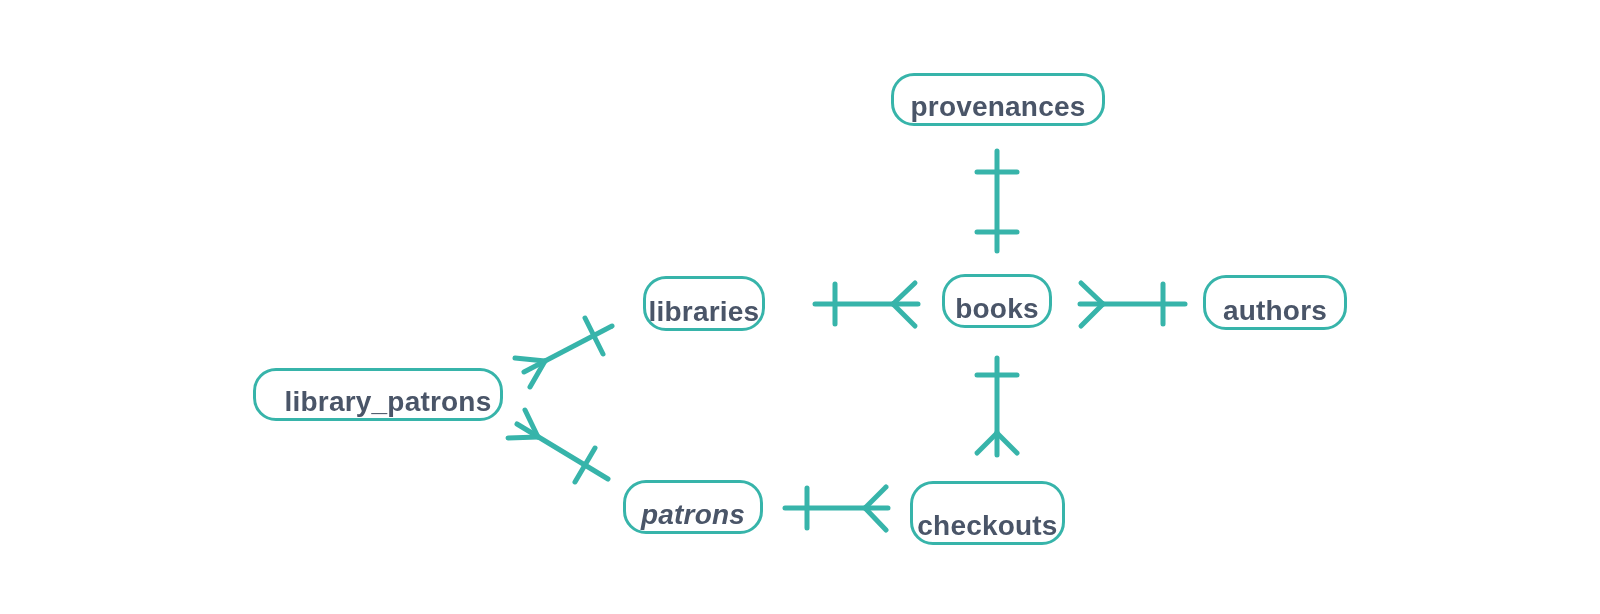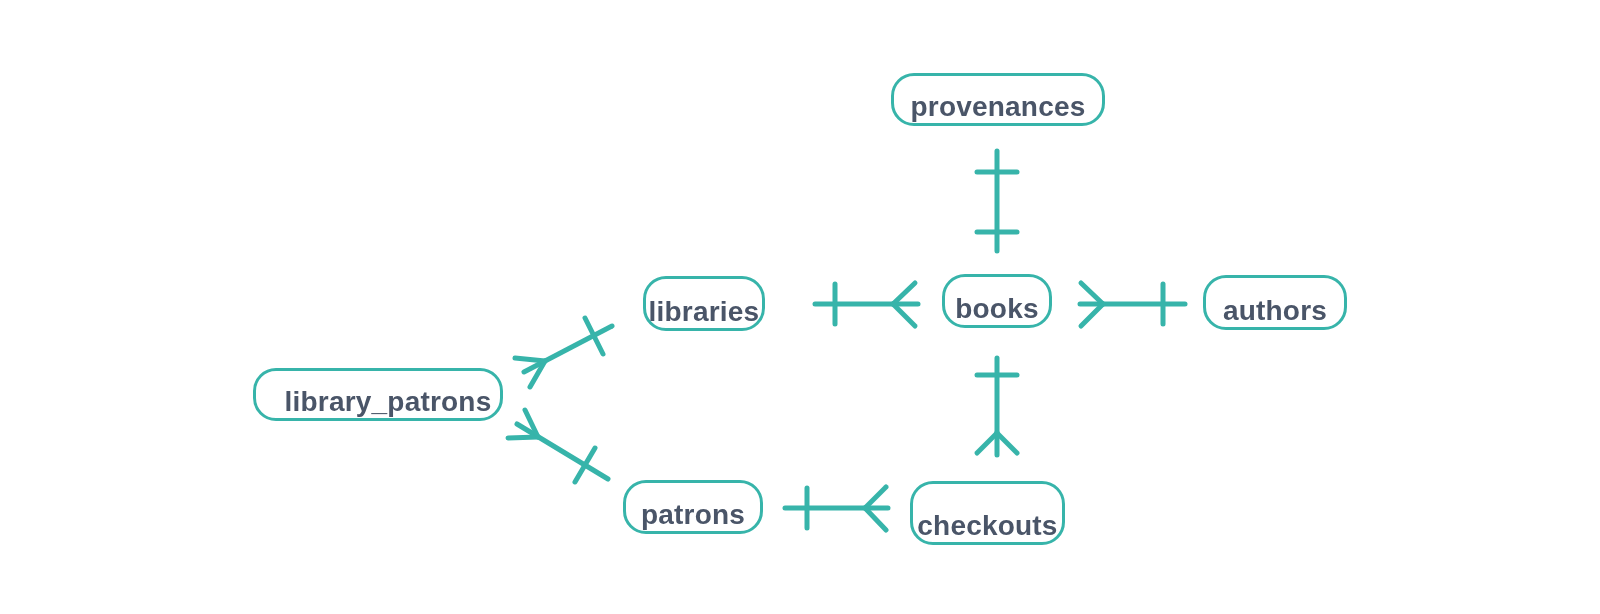--- a/index.html
+++ b/index.html
@@ -104,19 +104,19 @@
     </div>
     <div class="entity" style="left: 942px; top: 274px; width: 110px; height: 54px;">
       <span class="entity-label">books</span>
     </div>
     <div class="entity" style="left: 1203px; top: 275px; width: 144px; height: 55px;">
       <span class="entity-label">authors</span>
     </div>
     <div class="entity" style="left: 253px; top: 368px; width: 250px; height: 53px; padding-left: 20px;">
       <span class="entity-label">library_patrons</span>
     </div>
-    <div class="entity" style="left: 623px; top: 480px; width: 140px; height: 54px;">
+    <div class="entity" style="left: 623px; top: 480px; width: 140px; height: 54px; font-style: italic;">
       <span class="entity-label">patrons</span>
     </div>
     <div class="entity" style="left: 910px; top: 481px; width: 155px; height: 64px;">
       <span class="entity-label">checkouts</span>
     </div>
   </div>
 
 </body></html>

